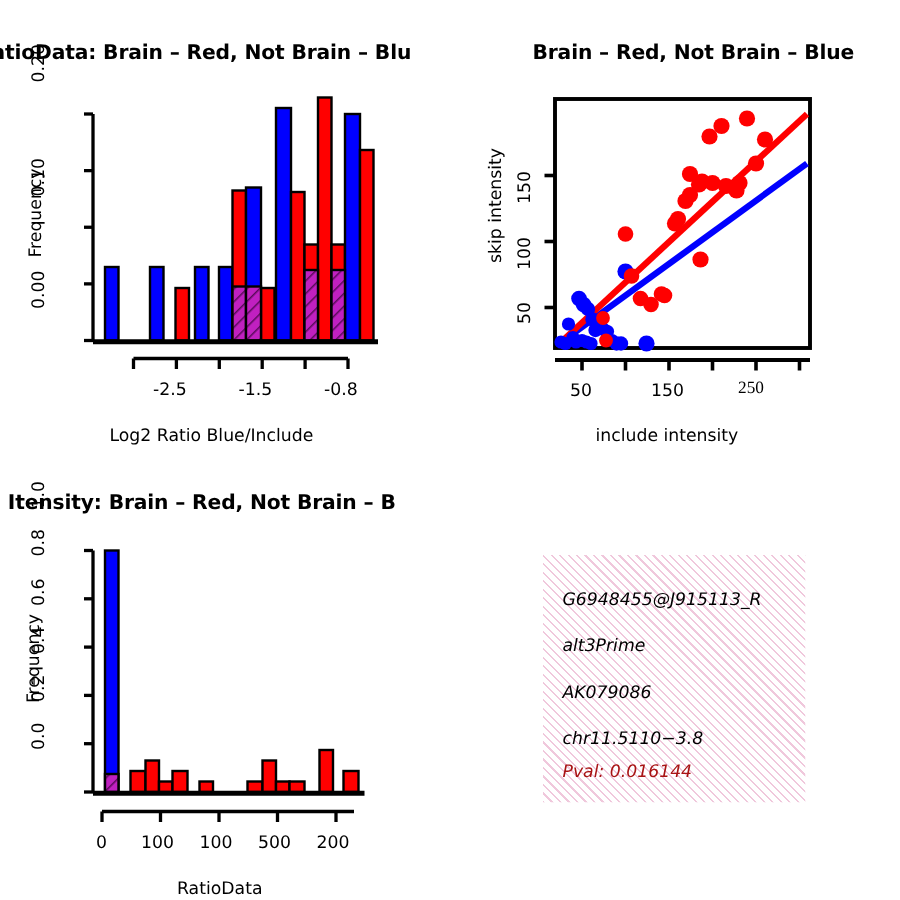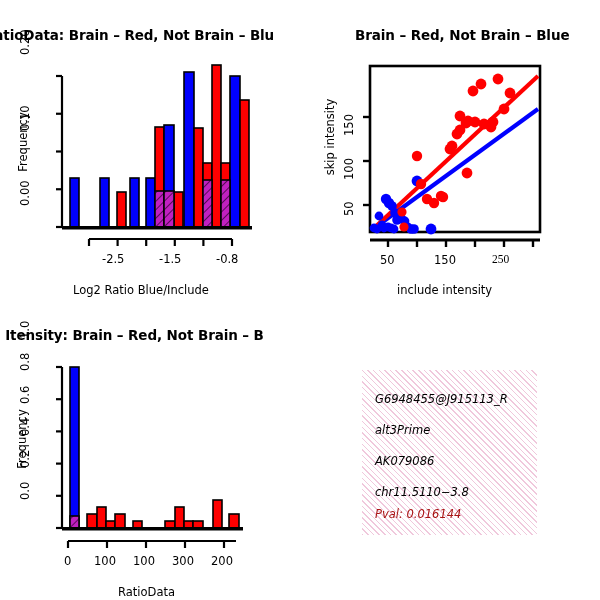--- a/index.html
+++ b/index.html
@@ -251,21 +251,21 @@
   <div class="tick-lab" style="left:18px;top:200px;transform:rotate(-90deg);transform-origin:left top;">0.0</div>
   <div class="tick-lab" style="left:18px;top:168px;transform:rotate(-90deg);transform-origin:left top;">0.2</div>
   <div class="tick-lab" style="left:18px;top:136px;transform:rotate(-90deg);transform-origin:left top;">0.4</div>
   <div class="tick-lab" style="left:18px;top:104px;transform:rotate(-90deg);transform-origin:left top;">0.6</div>
   <div class="tick-lab" style="left:18px;top:71px;transform:rotate(-90deg);transform-origin:left top;">0.8</div>
   <div class="tick-lab" style="left:18px;top:39px;transform:rotate(-90deg);transform-origin:left top;">1.0</div>
 
   <div class="tick-lab" style="left:64px;top:254px;">0</div>
   <div class="tick-lab" style="left:94px;top:254px;">100</div>
   <div class="tick-lab" style="left:133px;top:254px;">100</div>
-  <div class="tick-lab" style="left:172px;top:254px;">300</div>
+  <div class="tick-lab" style="left:172px;top:254px;">500</div>
   <div class="tick-lab" style="left:211px;top:254px;">200</div>
 </div>
 
 <div class="panel" style="left:300px;top:300px;width:300px;height:300px;">
   <div id="txtbox" style="left:62px;top:70px;width:175px;height:165px;">
     <div class="hatch"></div>
     <div class="tline" style="left:13px;top:22px;">G6948455@J915113_R</div>
     <div class="tline" style="left:13px;top:53px;">alt3Prime</div>
     <div class="tline" style="left:13px;top:84px;">AK079086</div>
     <div class="tline" style="left:13px;top:115px;">chr11.5110−3.8</div>

